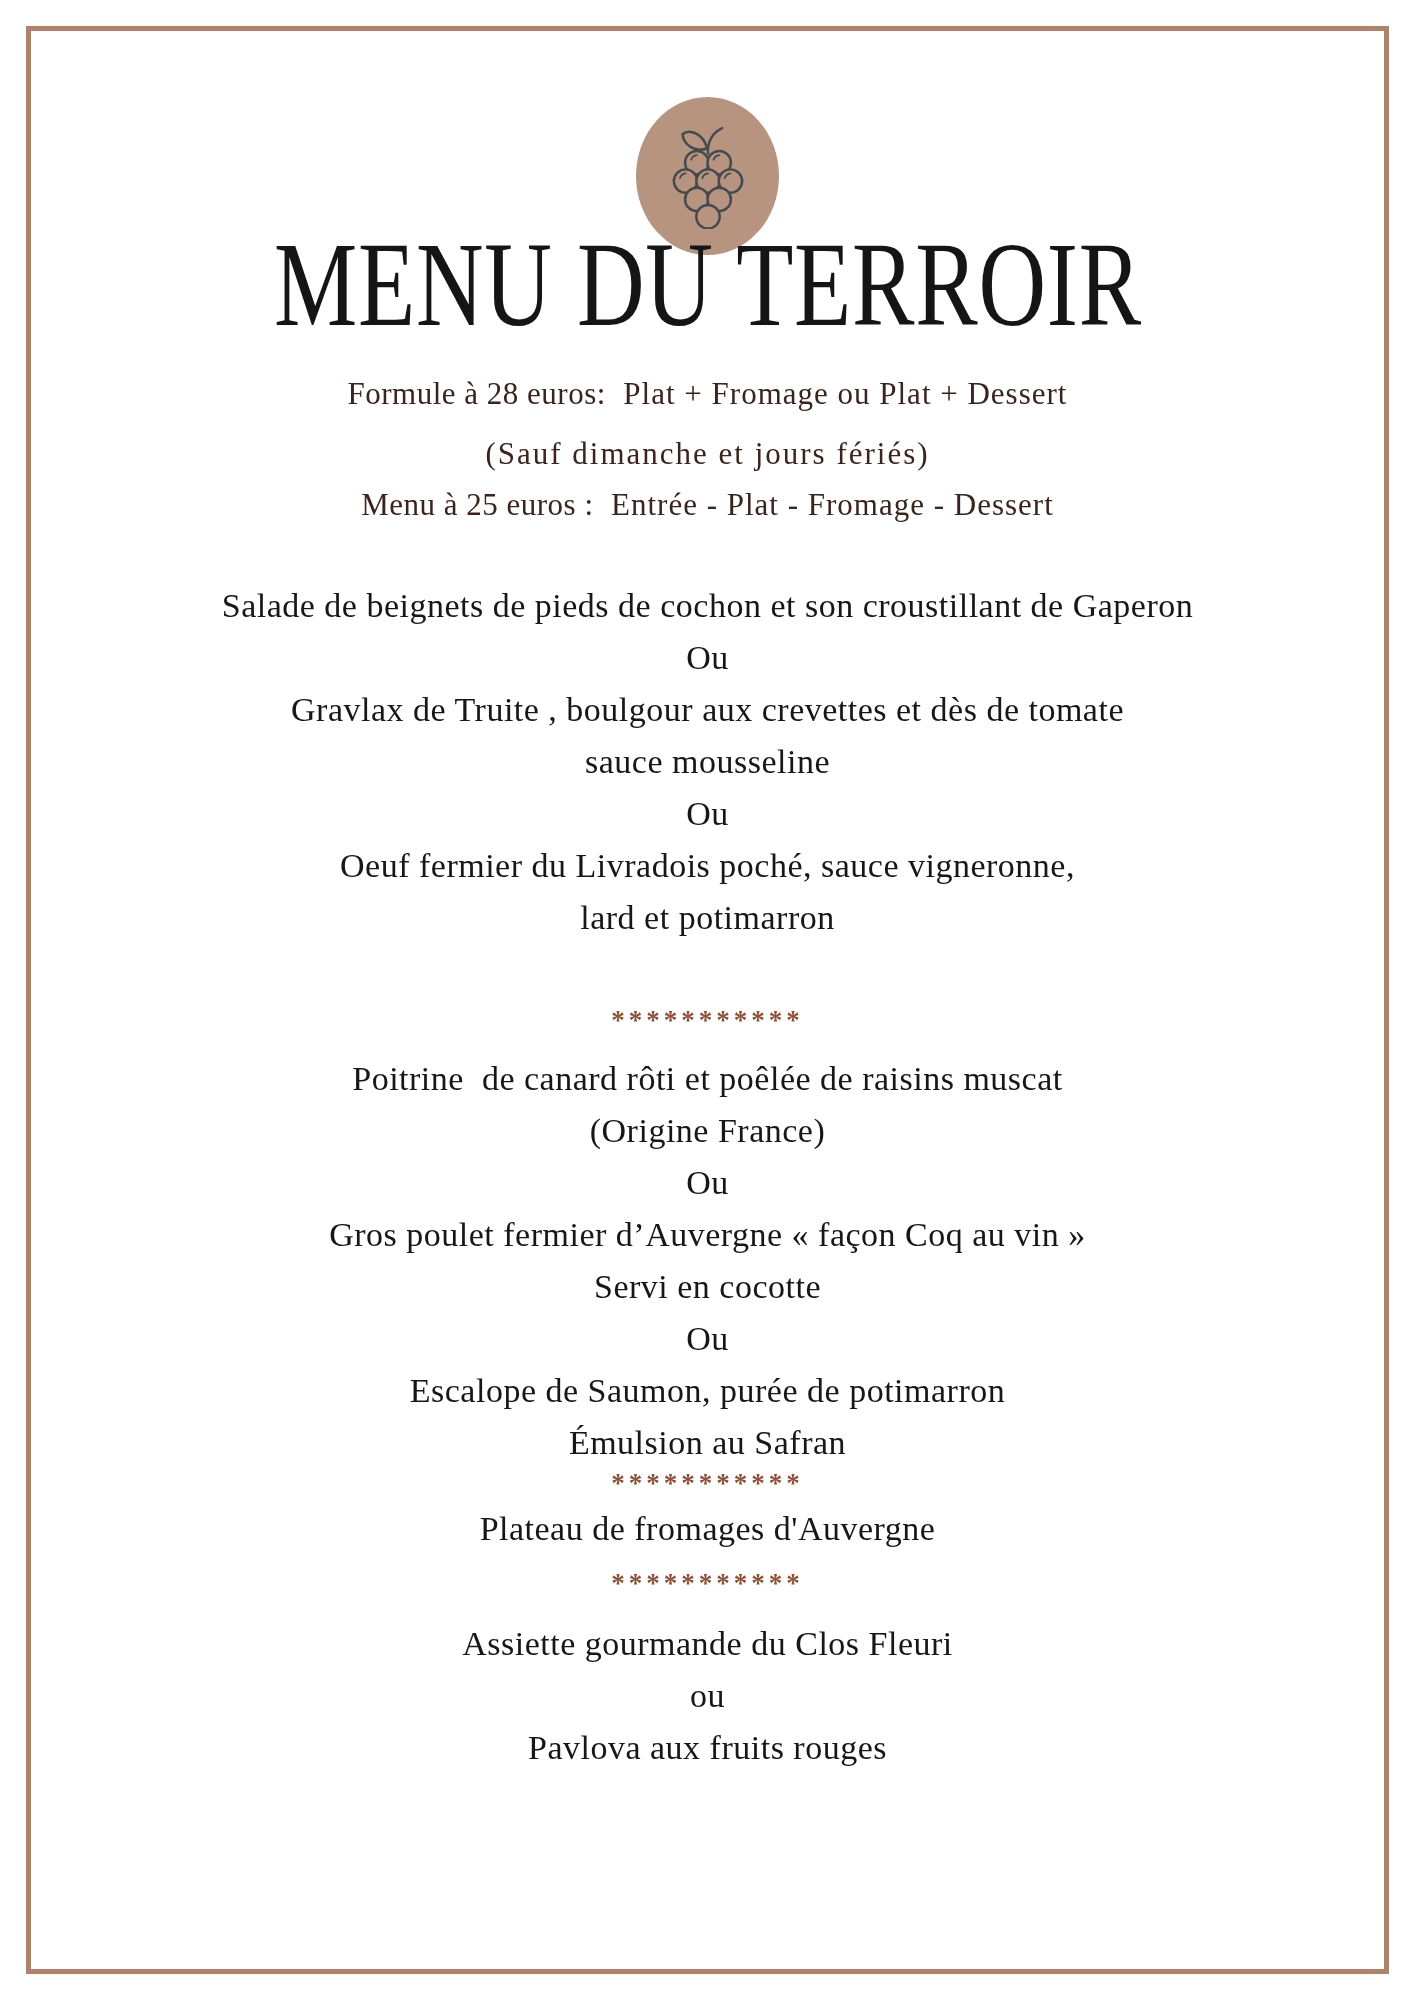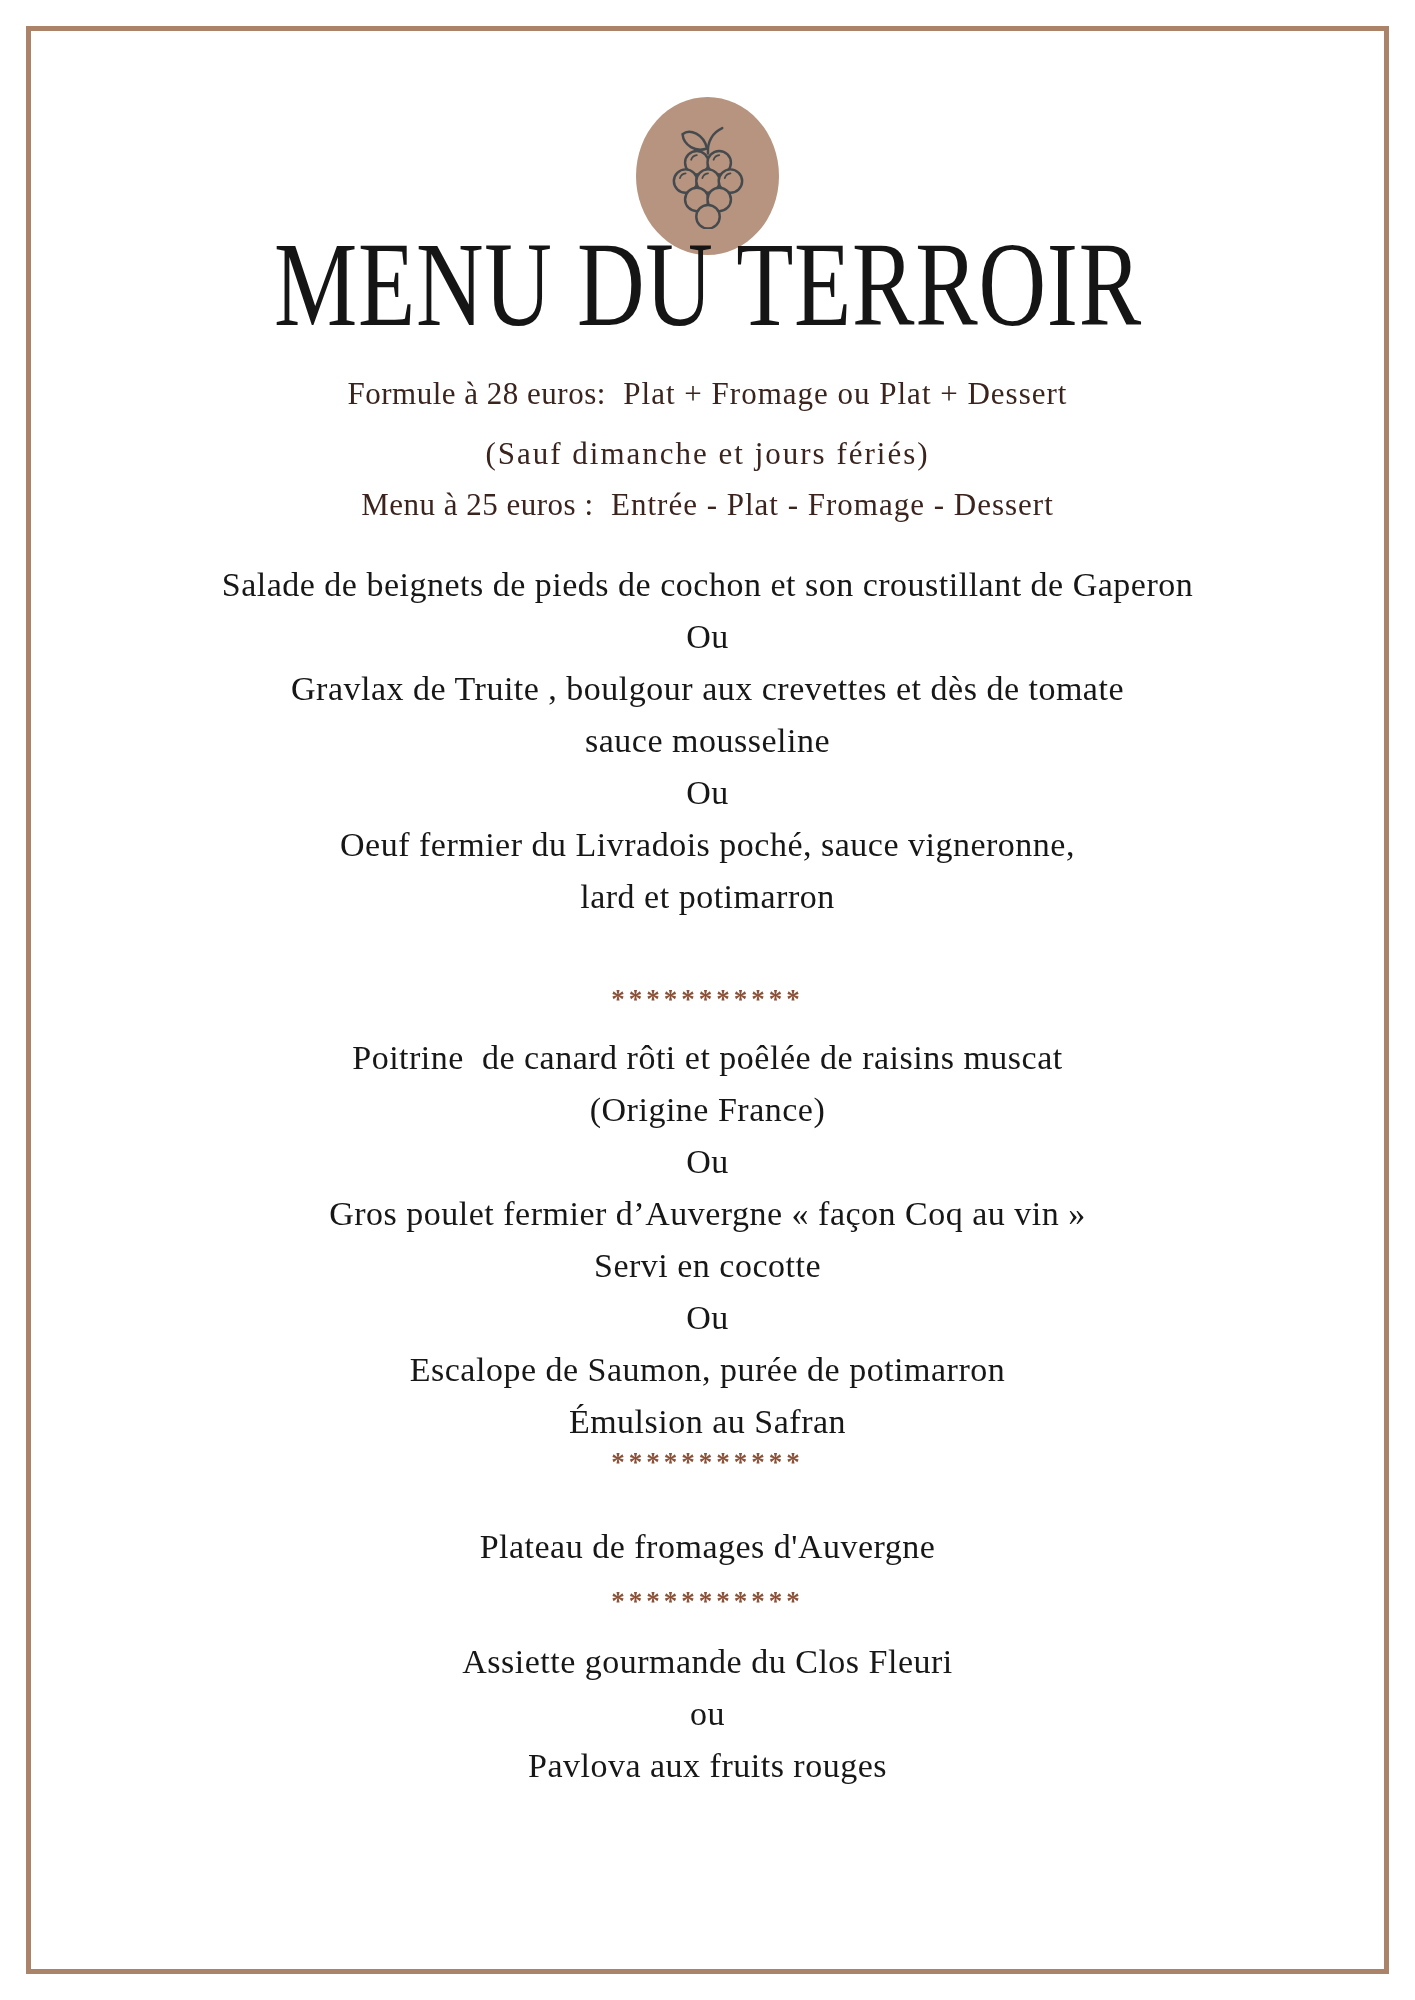--- a/index.html
+++ b/index.html
@@ -38,29 +38,29 @@
   }
   .price-line .bold{font-weight:400;letter-spacing:0.5px;}
   .note-line{
     margin-top:20px;font-size:31px;color:#3b241e;line-height:40px;
     letter-spacing:2px;white-space:pre-wrap;
   }
   .menus-gap{margin-top:55px;}
   .menu-line2{margin-top:11px;}
   .course{font-size:34px;color:#171717;}
   .course p{line-height:52px;white-space:pre-wrap;letter-spacing:0.5px;}
-  .starters{margin-top:34px;}
+  .starters{margin-top:55px;}
   .stars{
     font-size:27px;color:#8a5138;line-height:40px;
     letter-spacing:4px;font-weight:700;
   }
   .stars-1{margin-top:56px;}
   .mains{margin-top:13px;}
   .stars-2{margin-top:-6px;}
-  .cheese{margin-top:39px;text-align:center;}
+  .cheese{text-align:center;}
   .stars-3{margin-top:8px;}
   .desserts{margin-top:15px;}
 </style>
 </head>
 <body>
 
 <div class="frame"></div>
 
 <div class="content">
 

